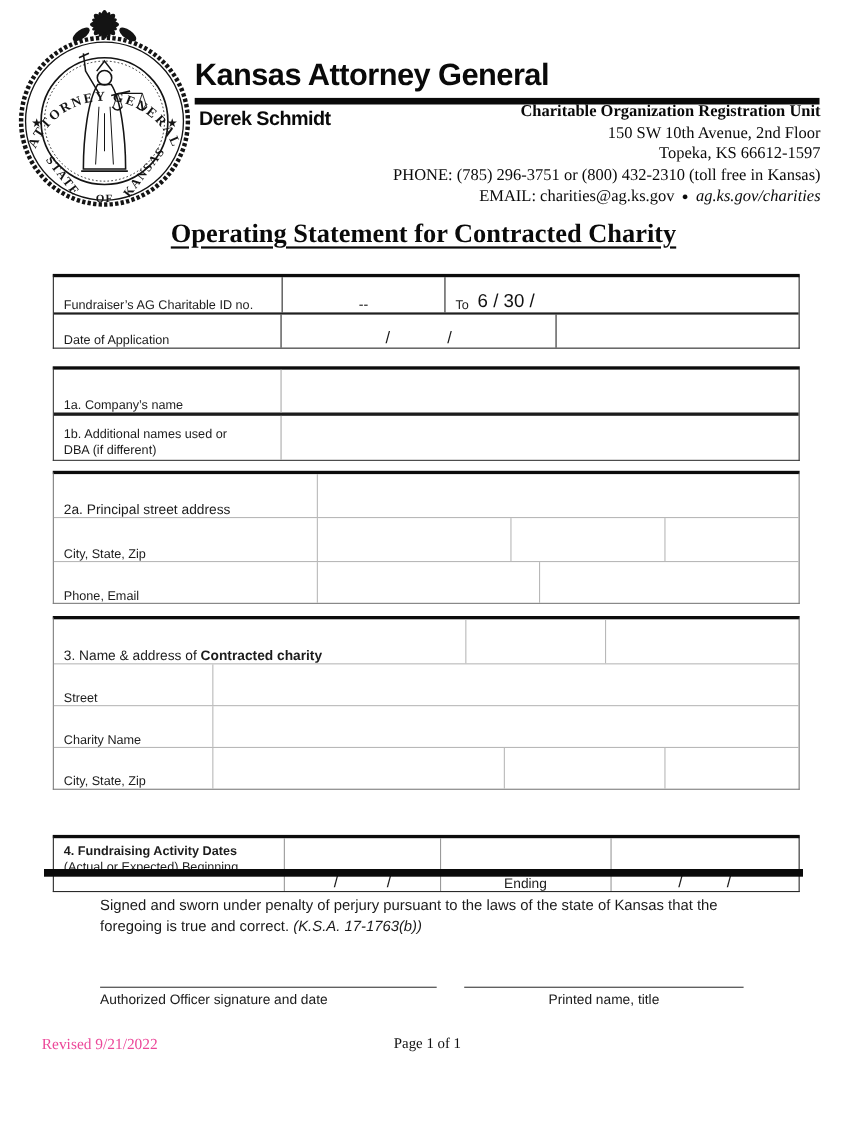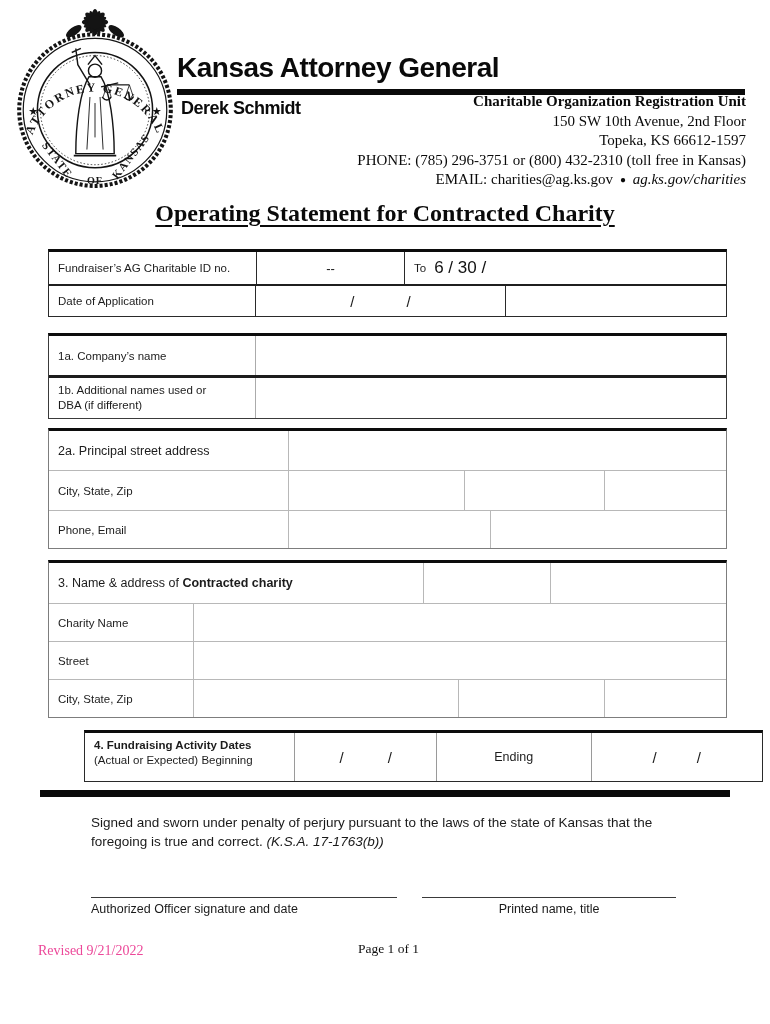--- a/index.html
+++ b/index.html
@@ -32,21 +32,21 @@
   #doc-title {
     position:absolute; left:0; top:200px; width:100%; text-align:center;
     font-family:"Liberation Serif", serif; font-size:24px; font-weight:bold; color:#0a0a0a;
     text-decoration:underline; text-decoration-thickness:2px; text-underline-offset:4px;
   }
 
   
   .tbl { position:absolute; left:48px; width:679px; background:#fff;
          border:1px solid #2a2a2a; border-top:3px solid #0c0c0c; }
   .tr { display:flex; }
-  .td { display:flex; align-items:center; padding-left:9px; overflow:hidden; }
+  .td { display:flex; align-items:flex-end; padding-left:9px; overflow:hidden; }
   .lbl { font-size:11.5px; color:#1c1c1c; }
   .lbl2 { font-size:11.5px; line-height:1.3; color:#1c1c1c; }
   .big { font-size:17px; color:#111; }
   .mid { font-size:13px; color:#111; }
 
   
   .dark .tr + .tr { border-top:2px solid #1f1f1f; }
   .dark .td + .td { border-left:1px solid #2a2a2a; }
 
   
@@ -219,41 +219,41 @@
       <div class="td" style="width:375px;">
         <span class="lbl" style="font-size:12.5px;">
           <span>3. Name &amp; address of </span><span style="font-weight:bold;">Contracted charity</span>
         </span>
       </div>
       <div class="td" style="width:127px;"></div>
       <div class="td" style="width:177px;"></div>
     </div>
     <div class="tr" style="height:38px;">
       <div class="td" style="width:144px;">
+          <span class="lbl">Street</span>
+        </div>
+      <div class="td" style="width:535px;"></div>
+    </div>
+    <div class="tr" style="height:38px;">
+      <div class="td" style="width:144px;">
           <span class="lbl">Charity Name</span>
-        </div>
-      <div class="td" style="width:535px;"></div>
-    </div>
-    <div class="tr" style="height:38px;">
-      <div class="td" style="width:144px;">
-          <span class="lbl">Street</span>
         </div>
       <div class="td" style="width:535px;"></div>
     </div>
     <div class="tr" style="height:38px;">
       <div class="td" style="width:144px;">
           <span class="lbl">City, State, Zip</span>
         </div>
       <div class="td" style="width:266px;"></div>
       <div class="td" style="width:147px;"></div>
       <div class="td" style="width:122px;"></div>
     </div>
   </div>
 
-  <div class="tbl dark" id="tbl-s4" style="top:730px;margin-left:36px;">
+  <div class="tbl dark" id="tbl-s4" style="top:759px;">
     <div class="tr" style="height:48px;">
       <div class="td" style="width:210px; align-items:flex-start; padding-top:5px;">
         <span class="lbl2">
           <span style="display:block; font-weight:bold;">4. Fundraising Activity Dates</span>
           <span style="display:block;">(Actual or Expected) Beginning</span>
         </span>
       </div>
       <div class="td slashes" style="width:142px; gap:44px;">
         <span>/</span>
         <span>/</span>

